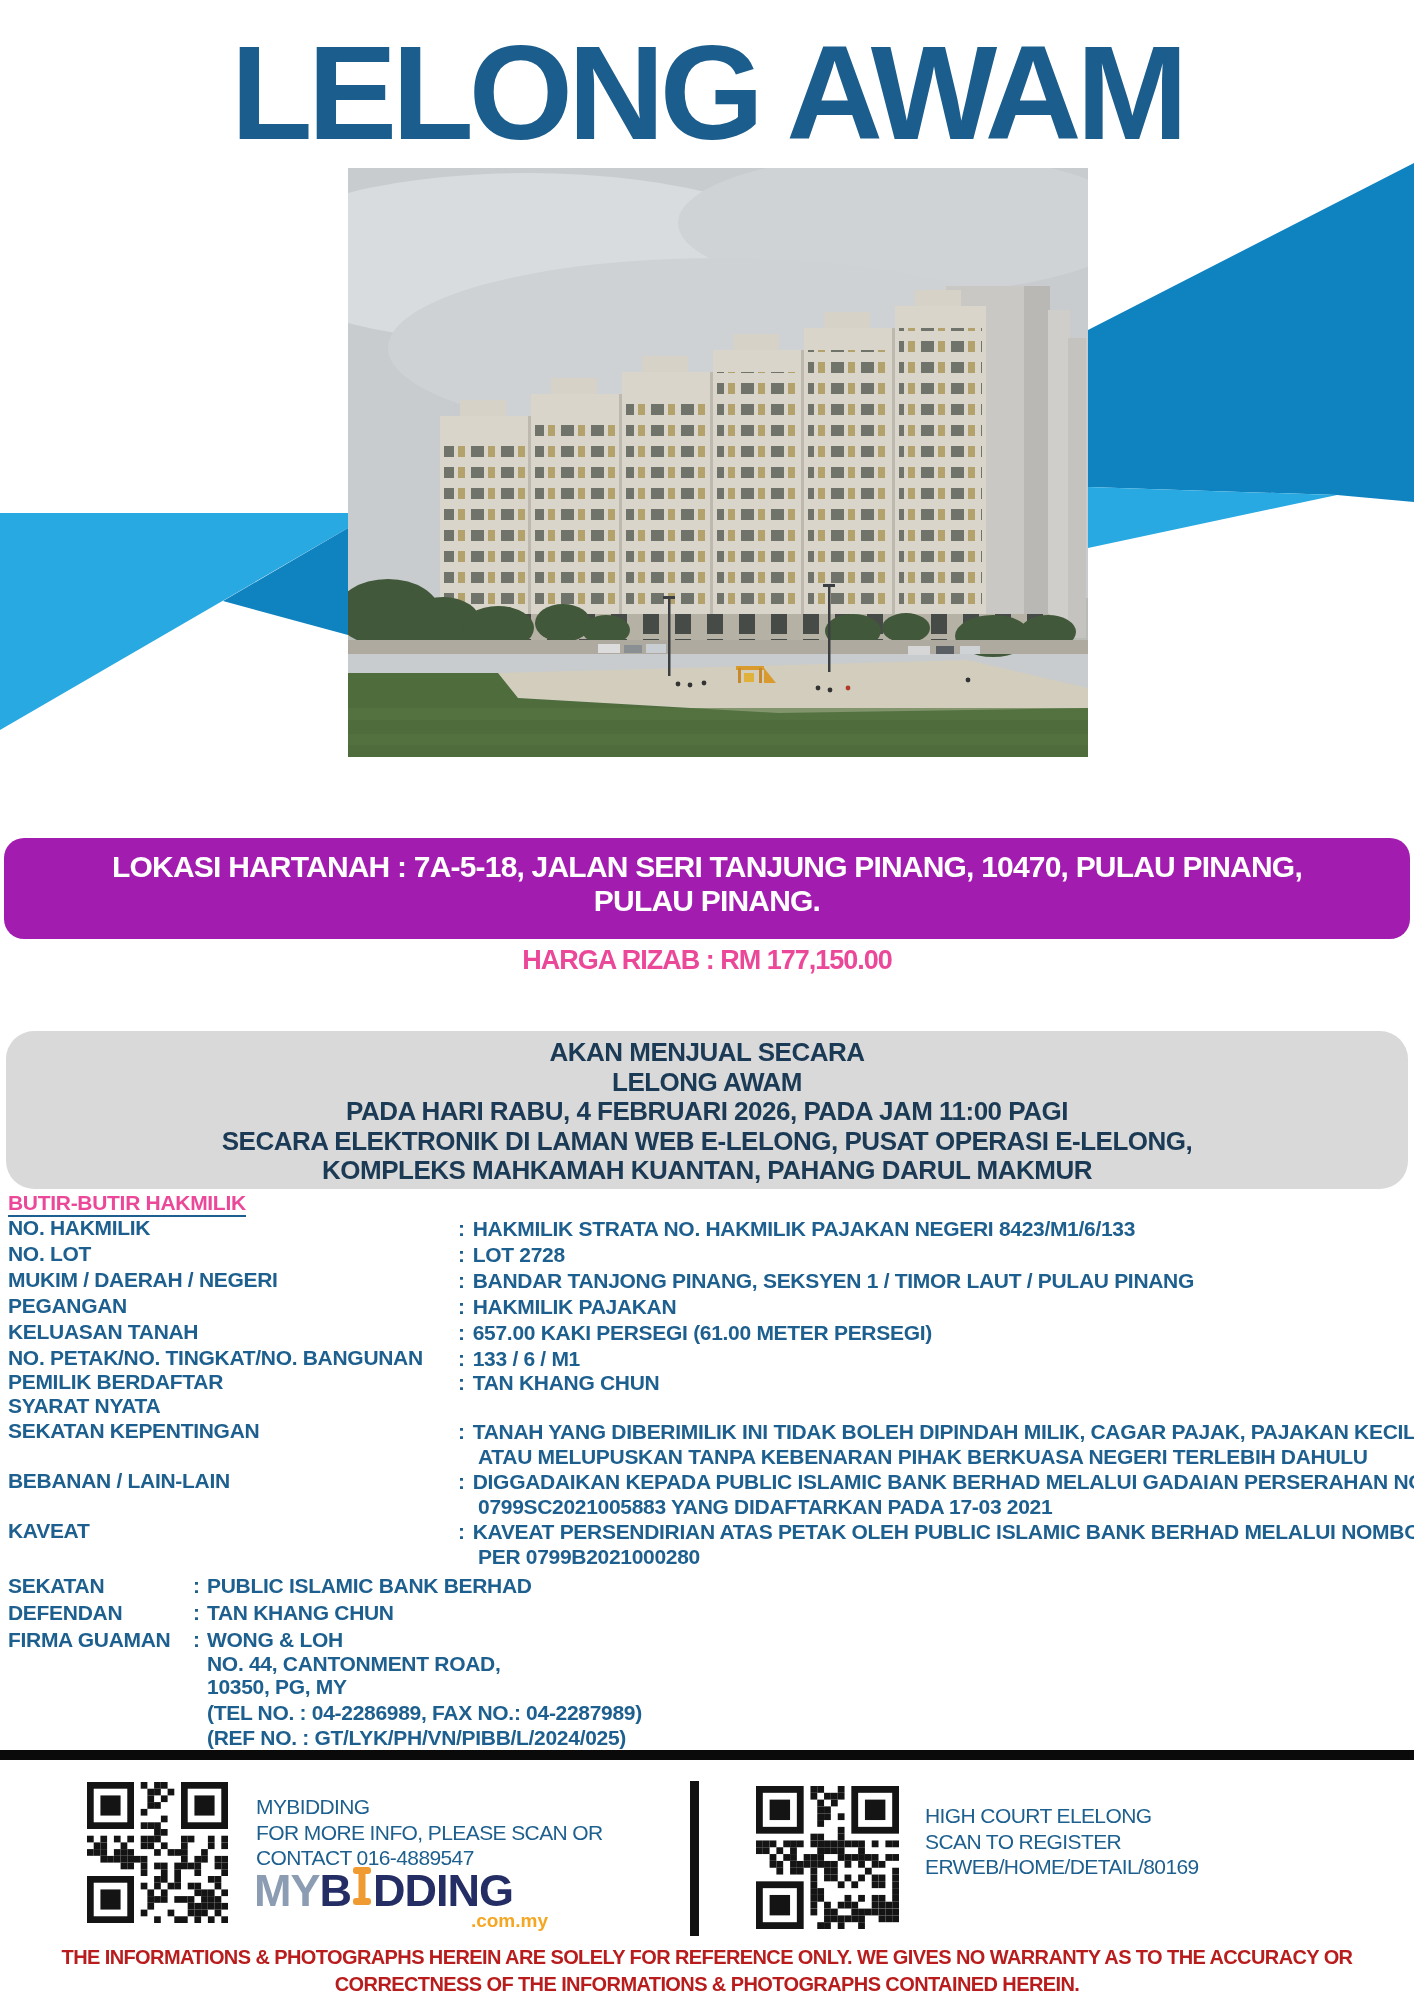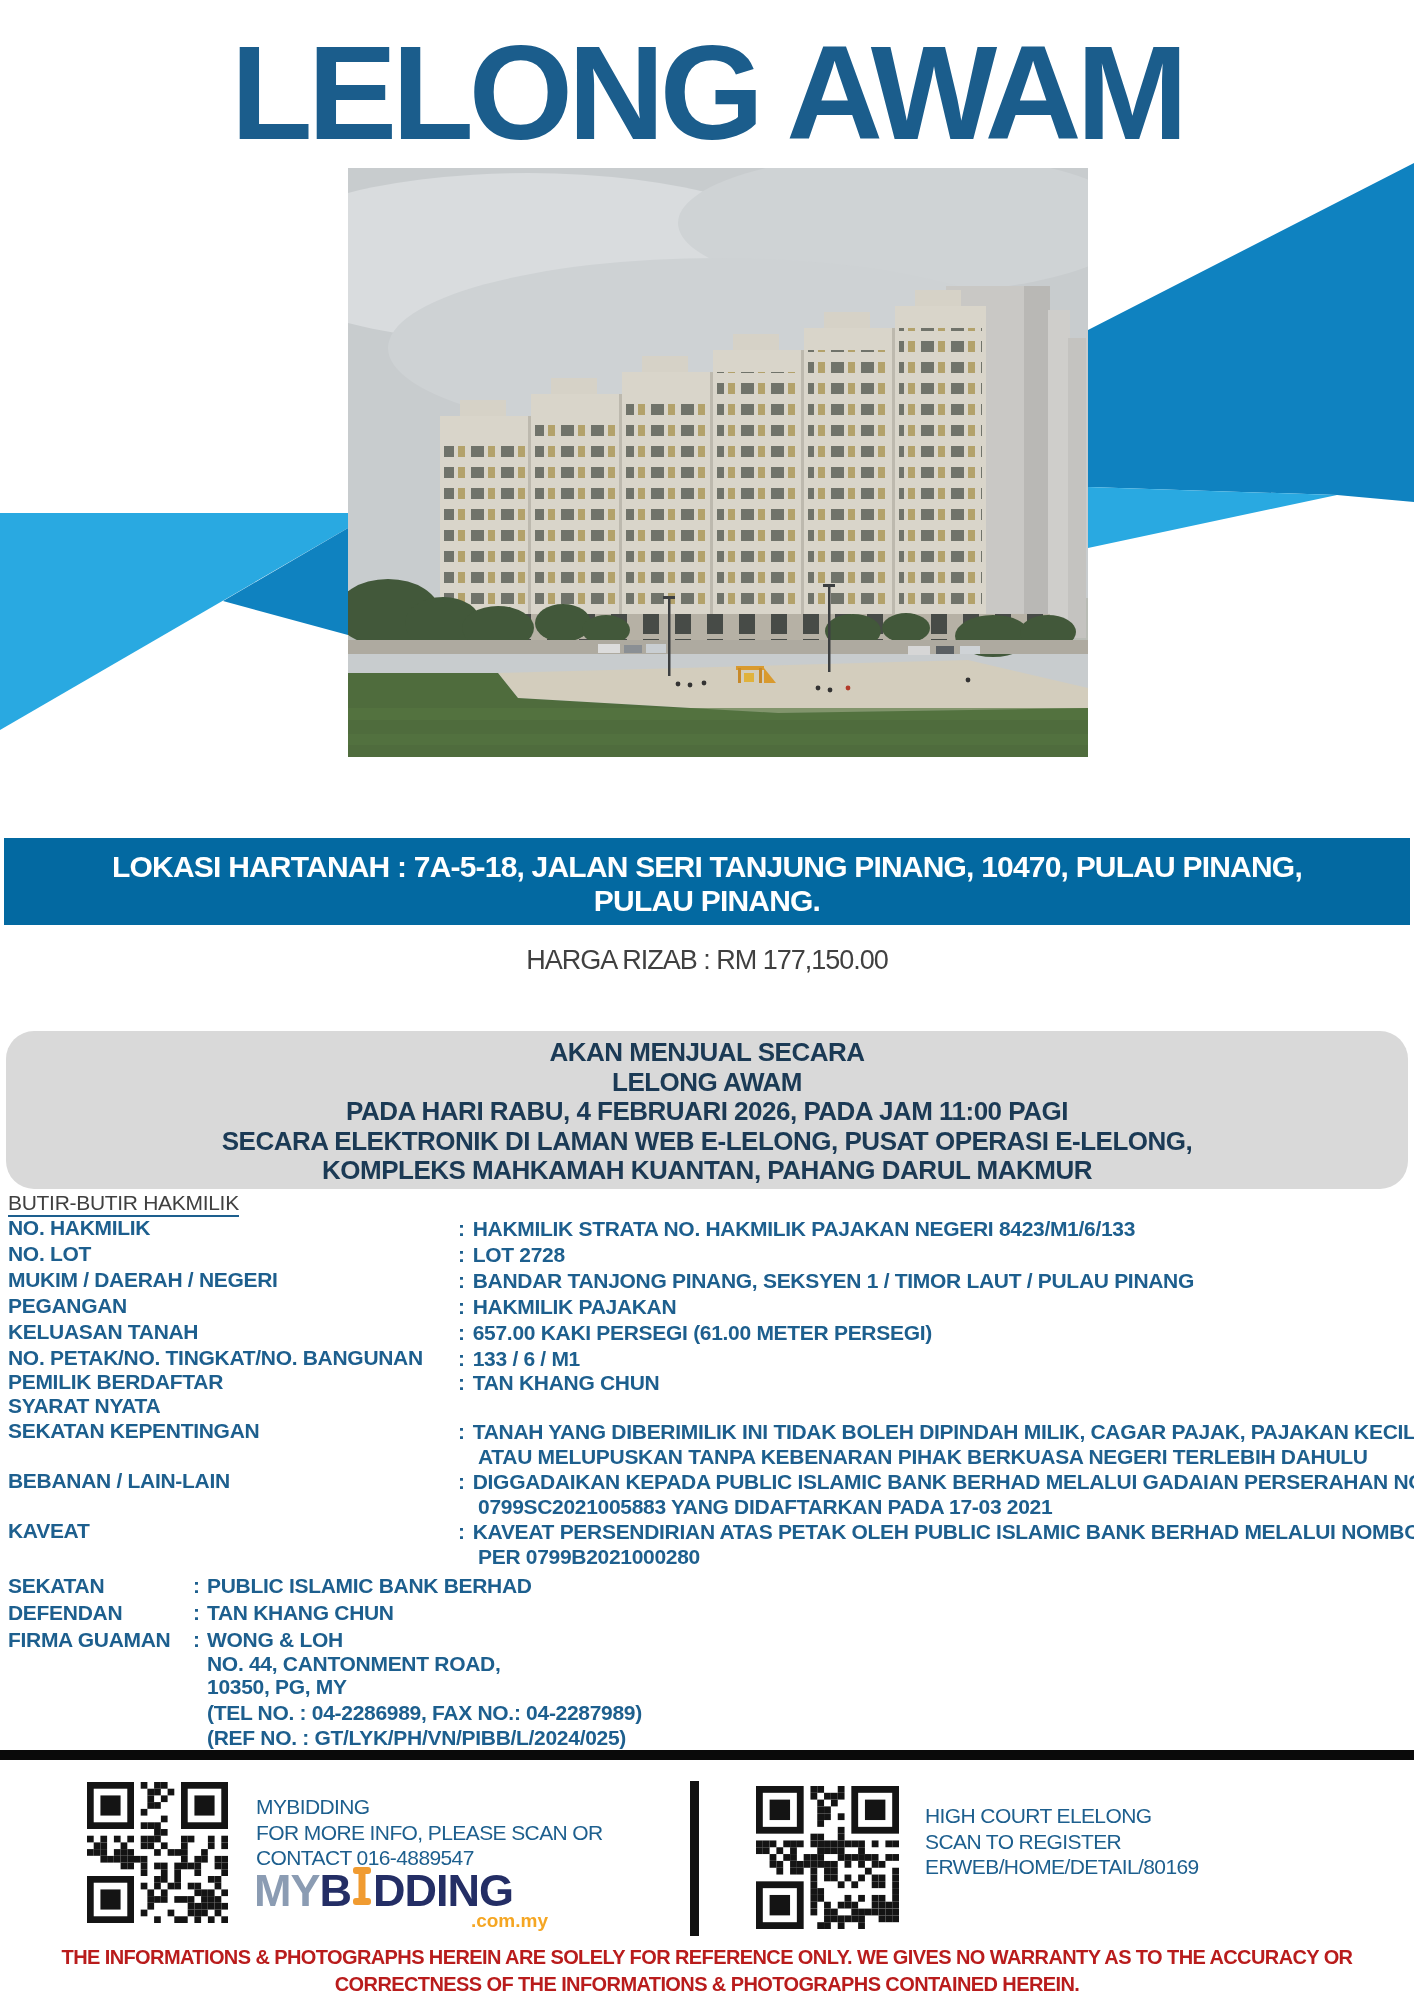--- a/index.html
+++ b/index.html
@@ -1,30 +1,30 @@
 <!DOCTYPE html>
 <html><head>
 <meta charset="utf-8">
 <style>
   html,body{margin:0;padding:0;background:#ffffff;}
   #page{position:relative;width:1414px;height:2000px;background:#fff;overflow:hidden;
         font-family:"Liberation Sans",sans-serif;}
   .abs{position:absolute;}
-  .t{position:absolute;font-weight:400;color:#404040;white-space:nowrap;}
+  .t{position:absolute;font-weight:700;color:#ec4899;white-space:nowrap;}
   .ctr{left:0;right:0;text-align:center;}
 
   
   #title{top:26px;font-size:134px;line-height:1;letter-spacing:-5px;color:#1b5d8c;font-weight:700;}
 
   
   #deco{left:0;top:0;}
   #photo{left:348px;top:168px;}
 
   
-  #banner{left:4px;right:4px;top:838px;height:87px;background:#0369a1;}
+  #banner{left:4px;right:4px;top:838px;height:101px;background:#a21caf;border-radius:20px;}
   #banner .l{position:relative;text-align:center;color:#ffffff;font-weight:700;
              font-size:30px;line-height:34px;letter-spacing:-0.8px;white-space:nowrap;}
   #banner .l1{padding-top:12px;}
 
   
   #price1{top:942px;font-size:27px;letter-spacing:-1px;line-height:36px;}
   #price2{top:978px;font-size:27px;letter-spacing:-0.9px;line-height:34px;}
 
   
   #notice{left:6px;right:6px;top:1031px;height:158px;background:#d9d9d9;border-radius:28px;}

